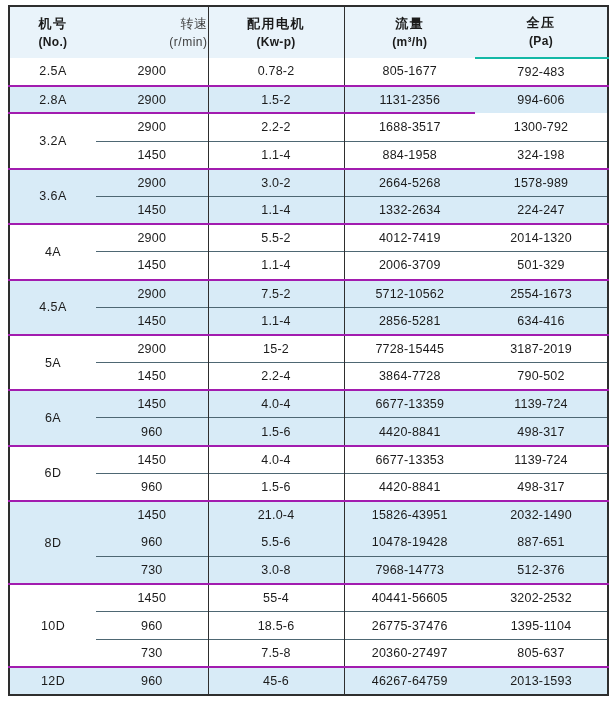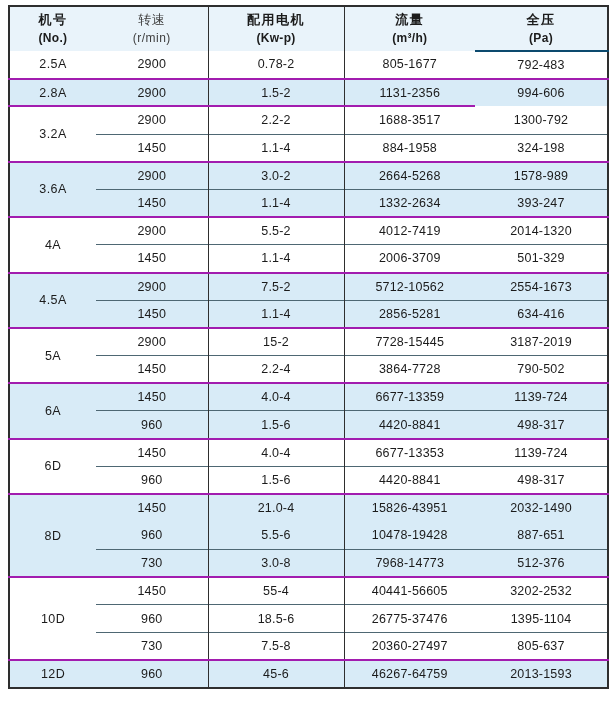--- a/index.html
+++ b/index.html
@@ -27,34 +27,34 @@
     padding: 0;
     margin: 0;
     text-align: center;
     vertical-align: middle;
     font-size: 12.5px;
     color: #1b1b1b;
     letter-spacing: 0.2px;
     overflow: hidden;
     white-space: nowrap;
   }
-  thead tr { height: 45px; }
+  thead tr { height: 52px; }
   tbody tr { height: 27.7px; }
   thead th {
     background: #e9f3fa;
     font-weight: bold;
   }
   thead th .zh { font-size: 13px; line-height: 16px; letter-spacing: 1.5px; }
   thead th .en { font-size: 12px; line-height: 15px; margin-top: 3px; letter-spacing: 0.3px; }
-  thead th.light { font-weight: 400; }
+  thead th.light { font-weight: 400; text-align: right; }
   thead th.light .zh, thead th.light .en { color: #3e3e3e; letter-spacing: 0.5px; }
   
   .v-left { border-left: 1.5px solid #2e2e2e; margin-left: 29px; }
   
-  th.pa-underline { border-bottom: 2px solid #0c4a6e; }
+  th.pa-underline { border-bottom: 2px solid #14b8a6; }
   
   tbody.white td { background: #ffffff; }
   tbody.blue td { background: #d8ebf7; }
   
   td.group-top { border-top: 2px solid #a21caf; }
   
   td.inner-top { border-top: 1.5px solid #4e6773; }
   td.model-cell { letter-spacing: 0.4px; margin-left: 22px; }
 </style>
 </head>
@@ -131,21 +131,21 @@
         <td rowspan="2" class="model-cell group-top">3.6A</td>
         <td class="group-top">2900</td>
         <td class="v-left group-top">3.0-2</td>
         <td class="v-left group-top">2664-5268</td>
         <td class="group-top">1578-989</td>
       </tr>
       <tr>
         <td class="inner-top">1450</td>
         <td class="v-left inner-top">1.1-4</td>
         <td class="v-left inner-top">1332-2634</td>
-        <td class="inner-top">393-247</td>
+        <td class="inner-top">224-247</td>
       </tr>
     </tbody>
     <tbody class="group white">
       <tr>
         <td rowspan="2" class="model-cell group-top">4A</td>
         <td class="group-top">2900</td>
         <td class="v-left group-top">5.5-2</td>
         <td class="v-left group-top">4012-7419</td>
         <td class="group-top">2014-1320</td>
       </tr>

